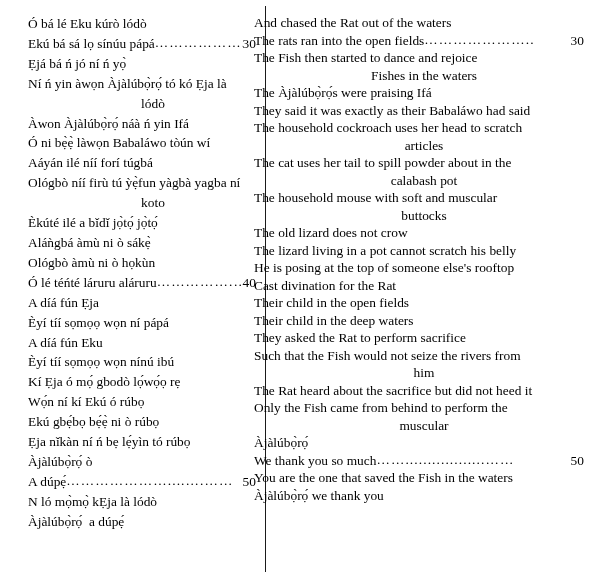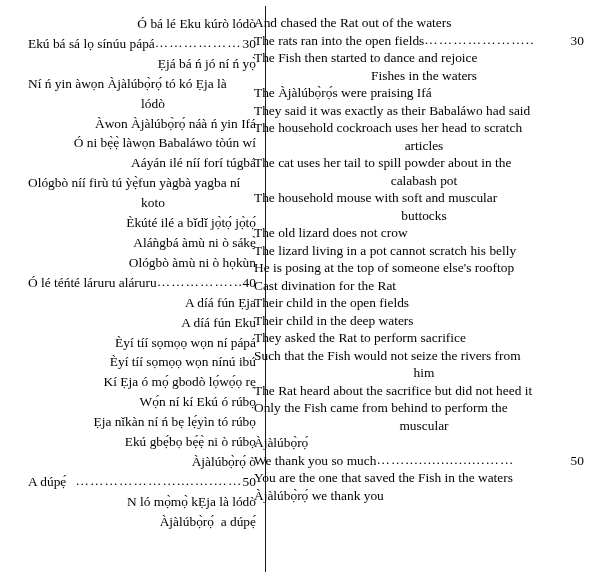--- a/index.html
+++ b/index.html
@@ -38,21 +38,21 @@
     left: 254px;
     width: 330px;
     font-size: 13.4px;
     line-height: 17.5px;
   }
   .line {
     white-space: pre-wrap;
     margin: 0;
   }
   .col-left .line {
-    text-align: right;
+    text-align: left;
   }
   .line.just {
     text-align: justify;
     text-align-last: left;
   }
   .line.cont {
     text-align: center;
     padding-left: 22px;
   }
   .col-right .line.cont {
@@ -99,27 +99,27 @@
       <div class="line">Àwon Àjàlúbọ̀rọ́ náà ń yin Ifá</div>
       <div class="line">Ó ni bẹ̀ẹ̀ làwọn Babaláwo tòún wí</div>
       <div class="line">Aáyán ilé níí forí túgbá</div>
       <div class="line just">Ológbò níí firù tú ỳẹ̀fun yàgbà yagba ní</div>
       <div class="line cont">koto</div>
       <div class="line">Èkúté ilé a bǐdǐ jọ̀tọ́ jọ̀tọ́</div>
       <div class="line">Aláǹgbá àmù ni ò sákẹ̀</div>
       <div class="line">Ológbò àmù ni ò họkùn</div>
       <div class="line leader-line"><span class="leader-text">Ó lé téńté láruru aláruru</span><span class="leader-dots">…………….…</span><span class="leader-num">40</span></div>
       <div class="line">A díá fún Ẹja</div>
+      <div class="line">Èyí tíí sọmọọ wọn ní pápá</div>
       <div class="line">A díá fún Eku</div>
-      <div class="line">Èyí tíí sọmọọ wọn ní pápá</div>
       <div class="line">Èyí tíí sọmọọ wọn nínú ibú</div>
       <div class="line">Kí Ẹja ó mọ́ gbodò lọ́wọ́ọ rẹ</div>
       <div class="line">Wọ́n ní kí Ekú ó rúbọ</div>
+      <div class="line">Ekú gbẹ́bọ bẹ́ẹ̀ ni ò rúbọ</div>
       <div class="line">Ẹja nǐkàn ní ń bẹ lẹ́yìn tó rúbọ</div>
-      <div class="line">Ekú gbẹ́bọ bẹ́ẹ̀ ni ò rúbọ</div>
       <div class="line">Àjàlúbọ̀rọ́ ò</div>
       <div class="line leader-line"><span class="leader-text">A dúpẹ́</span><span class="leader-dots">…………………....….……</span><span class="leader-num">50</span></div>
       <div class="line">N ló mọ̀mọ̀ kẸja là lódò</div>
       <div class="line">Àjàlúbọ̀rọ́  a dúpẹ́</div>
     </div>
 
   <div class="col col-right">
       <div class="line">And chased the Rat out of the waters</div>
       <div class="line leader-line"><span class="leader-text">The rats ran into the open fields</span><span class="leader-dots">…………………..</span><span class="leader-num">30</span></div>
       <div class="line">The Fish then started to dance and rejoice</div>

